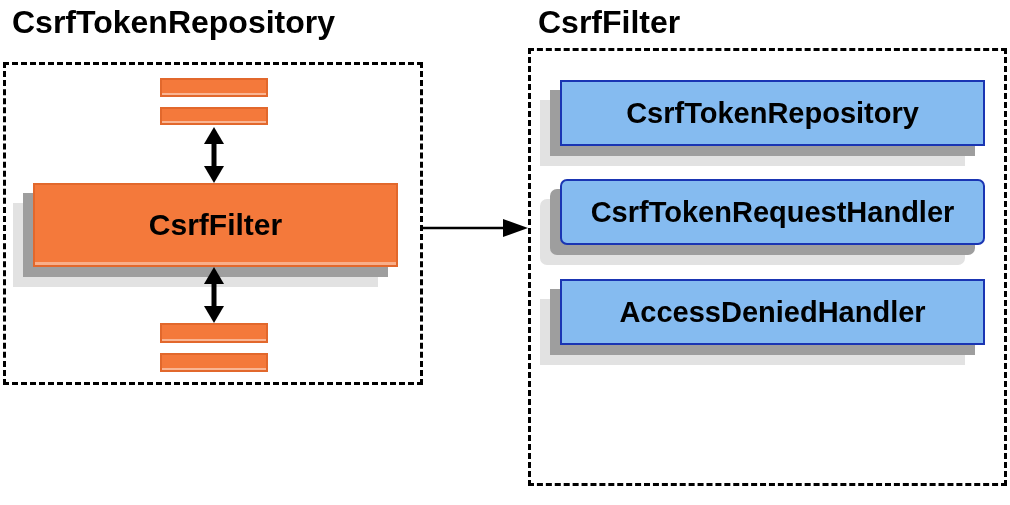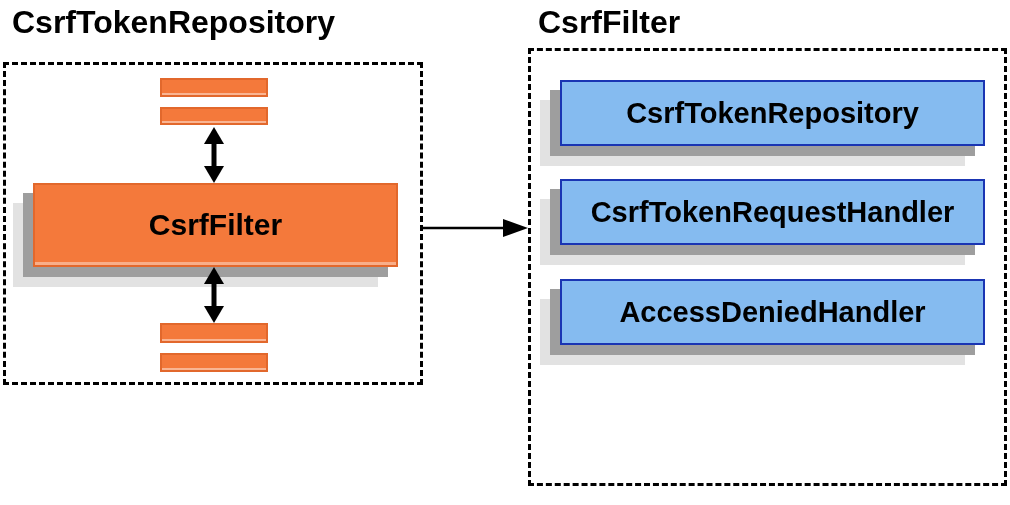--- a/index.html
+++ b/index.html
@@ -75,21 +75,21 @@
     width:425px;height:66px;
     background:var(--blue-fill);
     border:2px solid var(--blue-border);
     box-shadow:-10px 10px 0 0 var(--shadow-dark),
                -20px 20px 0 0 var(--shadow-light);
     display:flex;align-items:center;justify-content:center;
     font-size:29px;font-weight:bold;
     z-index:2;
   }
   .comp-1{top:29px;}
-  .comp-2{top:128px;}
+  .comp-2{top:128px;border-radius:7px;}
   .comp-3{top:228px;}
   .comp-4{top:328px;}
   .h-arrow{
     position:absolute;
     left:422px;top:213px;
     width:107px;height:30px;
     z-index:6;
   }
 </style>
 </head>

